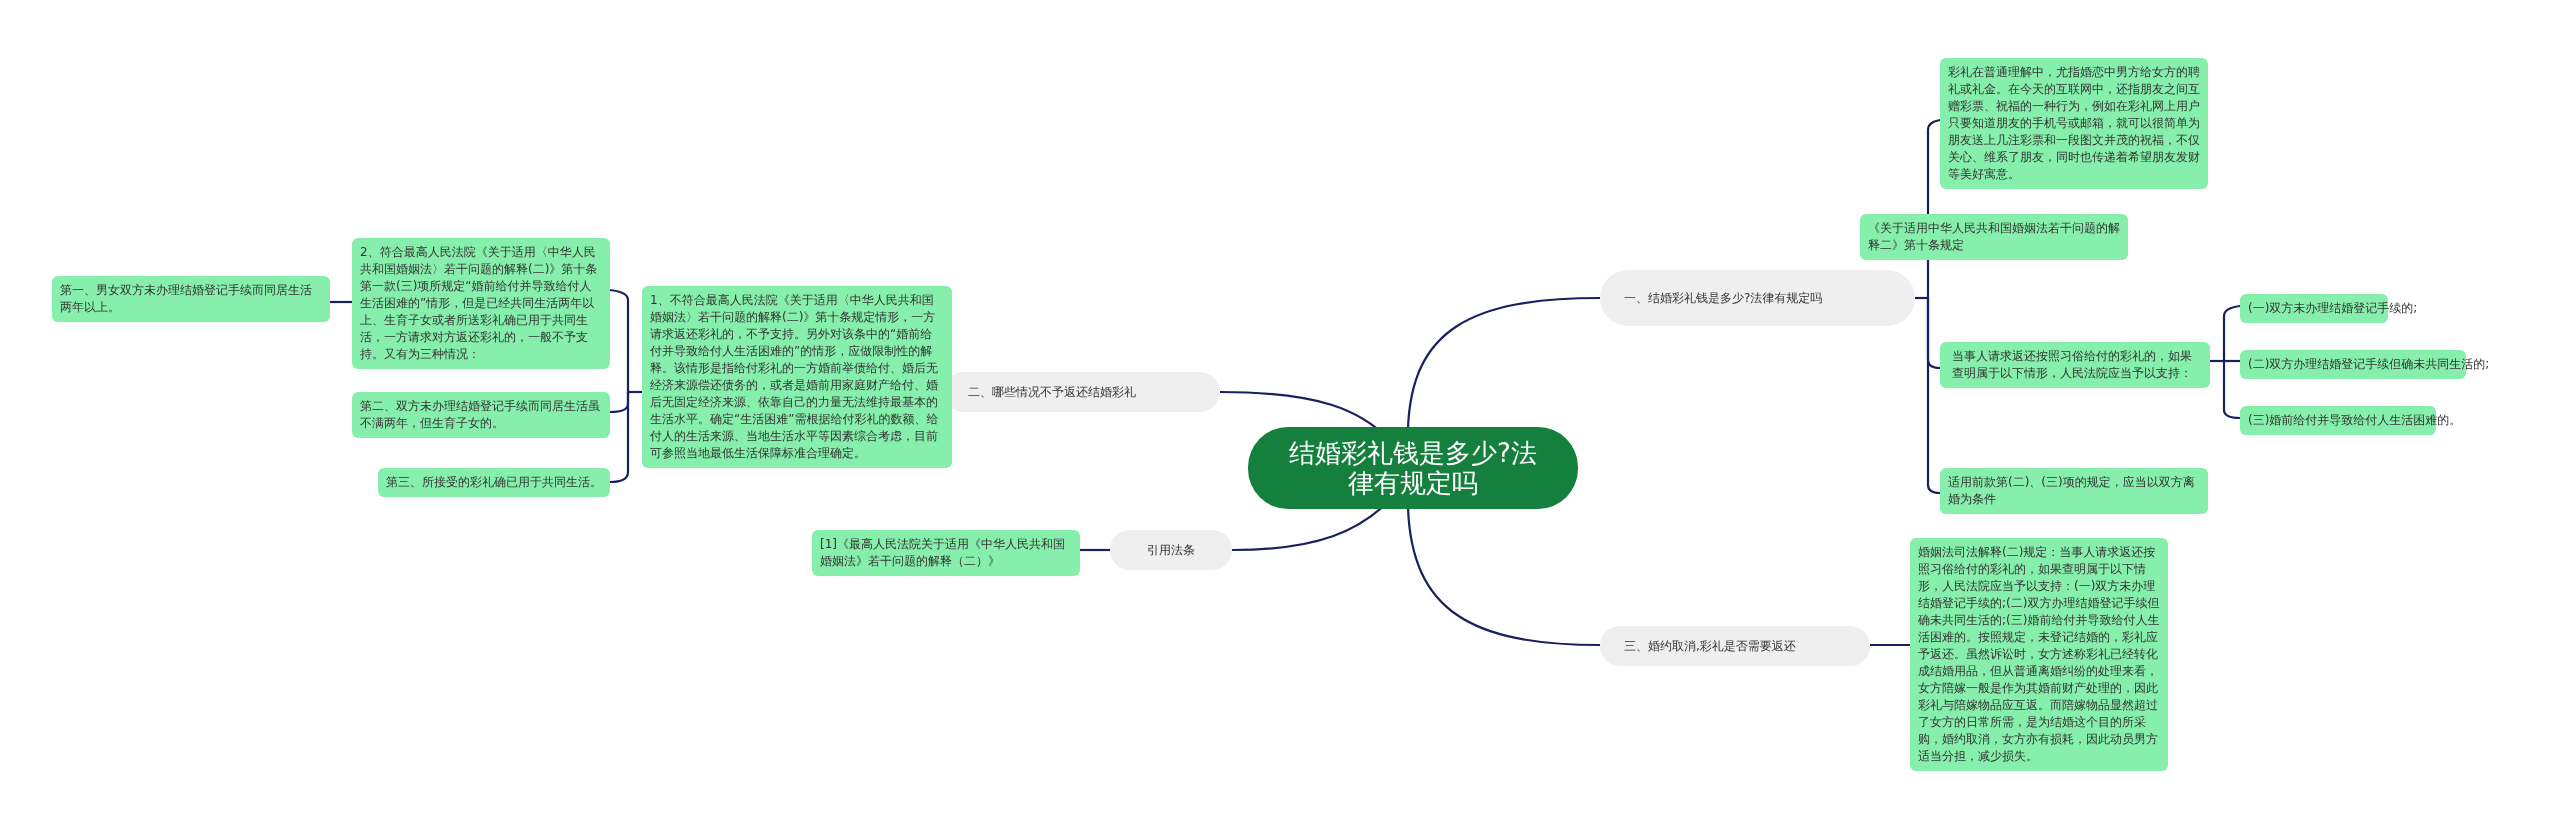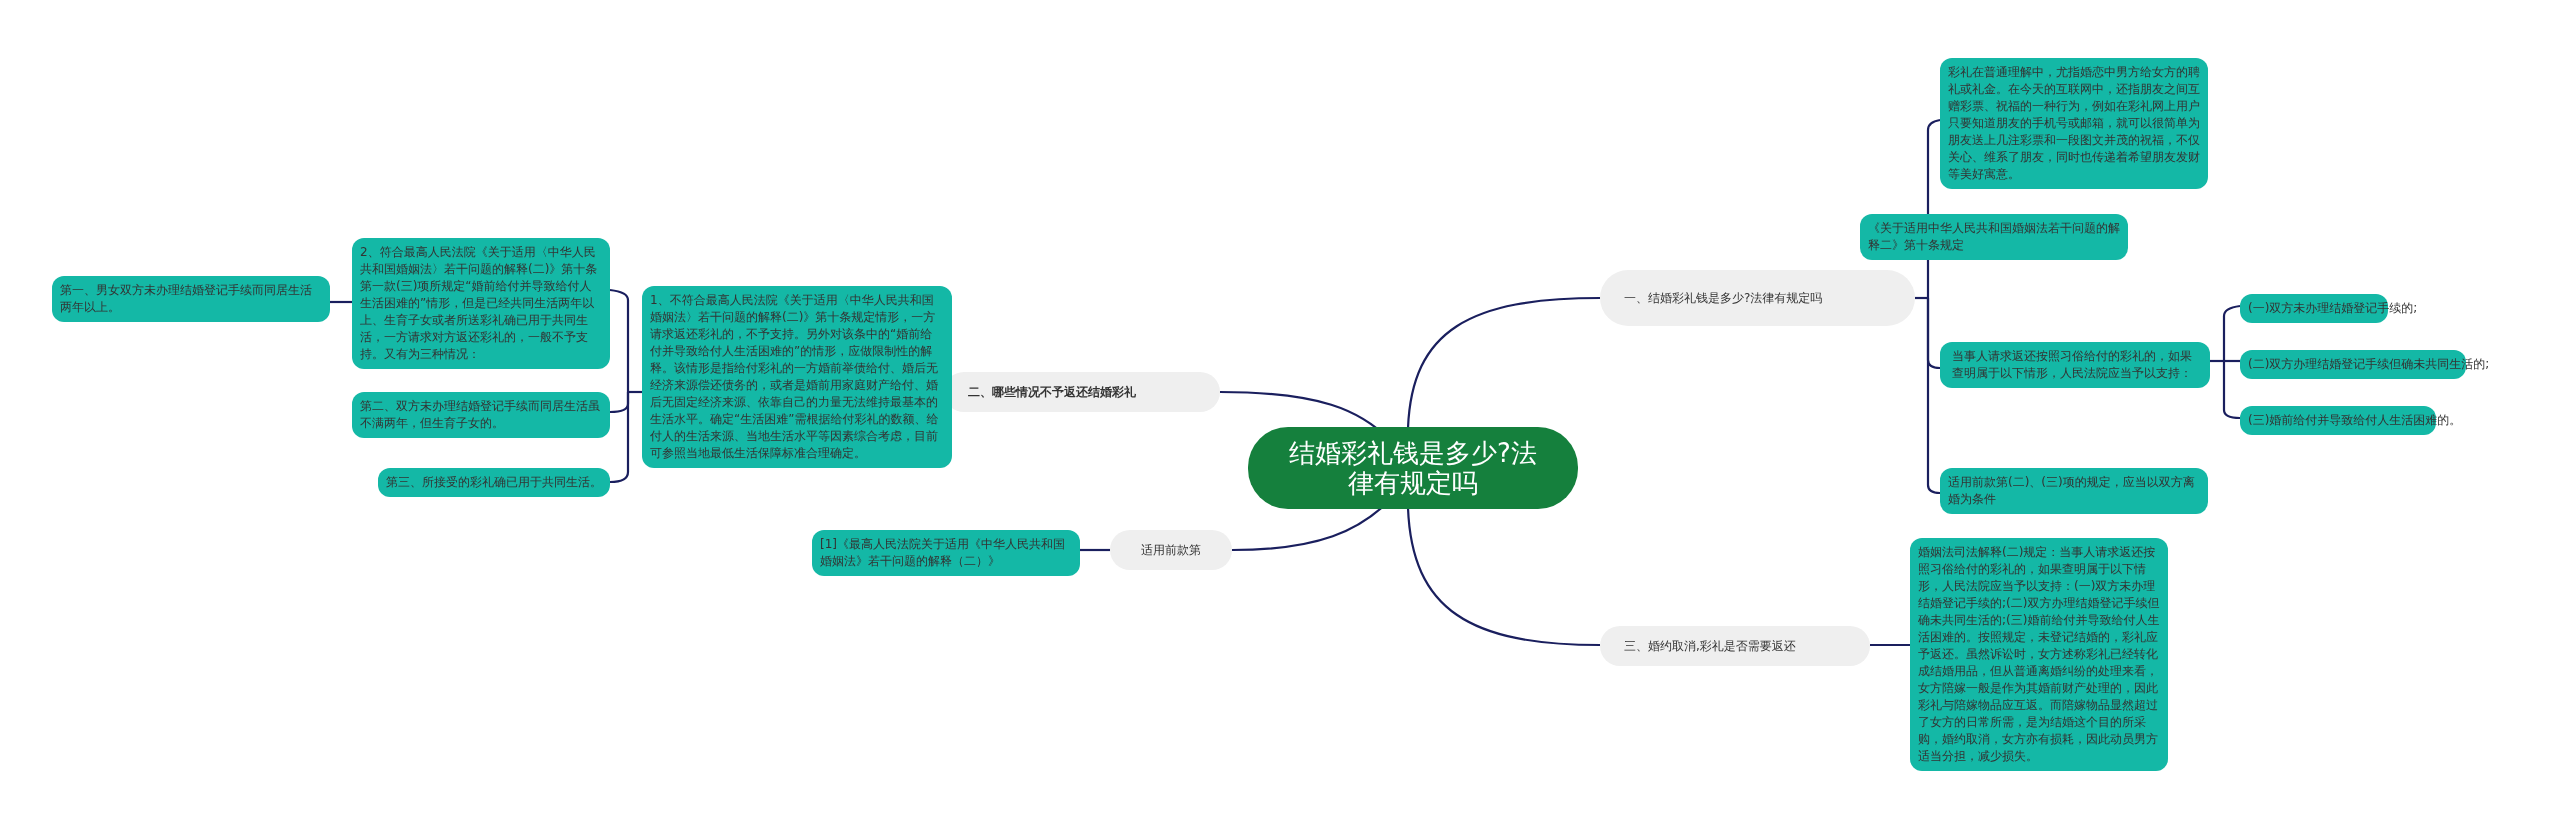--- a/index.html
+++ b/index.html
@@ -5,21 +5,21 @@
   html, body { margin: 0; padding: 0; background: #ffffff; }
   body { width: 2560px; height: 815px; position: relative; overflow: hidden;
          font-family: "DejaVu Sans", "Liberation Sans", sans-serif; }
   svg.links { position: absolute; left: 0; top: 0; width: 2560px; height: 815px; pointer-events: none; }
   svg.links path { fill: none; stroke: #1a1f5e; stroke-width: 2.2; }
   .node { position: absolute; box-sizing: border-box; color: #333333; }
   .root { background: #15803d; color: #ffffff; border-radius: 40px; font-size: 26px; line-height: 30px;
           text-align: center; padding: 16px 30px; display: flex; align-items: center; justify-content: center; }
   .branch { background: #efefef; border-radius: 28px; font-size: 12px; line-height: 22px;
             padding: 9px 24px; display: flex; align-items: center; }
-  .leaf { background: #14b8a6; border-radius: 12px; font-size: 12px; line-height: 17px;
+  .leaf { background: #86efac; border-radius: 6px; font-size: 12px; line-height: 17px;
           padding: 6px 8px; color: #333333; }
 </style>
 </head>
 <body>
 
 <svg class="links" viewBox="0 0 2560 815">
 
   <path d="M1408 428 C1412 330, 1470 298, 1600 298"></path>
 
   <path d="M1408 508 C1412 610, 1470 645, 1600 645"></path>
@@ -83,37 +83,37 @@
   <span>适用前款第(二)、(三)项的规定，应当以双方离婚为条件</span>
 </div>
 
 <div class="node branch" style="left:1600px; top:626px; width:270px; height:40px;">
   <span>三、婚约取消,彩礼是否需要返还</span>
 </div>
 <div class="node leaf" style="left:1910px; top:538px; width:258px;">
   <span>婚姻法司法解释(二)规定：当事人请求返还按照习俗给付的彩礼的，如果查明属于以下情形，人民法院应当予以支持：(一)双方未办理结婚登记手续的;(二)双方办理结婚登记手续但确未共同生活的;(三)婚前给付并导致给付人生活困难的。按照规定，未登记结婚的，彩礼应予返还。虽然诉讼时，女方述称彩礼已经转化成结婚用品，但从普通离婚纠纷的处理来看，女方陪嫁一般是作为其婚前财产处理的，因此彩礼与陪嫁物品应互返。而陪嫁物品显然超过了女方的日常所需，是为结婚这个目的所采购，婚约取消，女方亦有损耗，因此动员男方适当分担，减少损失。</span>
 </div>
 
-<div class="node branch" style="left:944px; top:372px; width:276px; height:40px;font-weight:bold;">
+<div class="node branch" style="left:944px; top:372px; width:276px; height:40px;">
   <span>二、哪些情况不予返还结婚彩礼</span>
 </div>
 <div class="node leaf" style="left:642px; top:286px; width:310px;">
   <span>1、不符合最高人民法院《关于适用〈中华人民共和国婚姻法〉若干问题的解释(二)》第十条规定情形，一方请求返还彩礼的，不予支持。另外对该条中的“婚前给付并导致给付人生活困难的”的情形，应做限制性的解释。该情形是指给付彩礼的一方婚前举债给付、婚后无经济来源偿还债务的，或者是婚前用家庭财产给付、婚后无固定经济来源、依靠自己的力量无法维持最基本的生活水平。确定“生活困难”需根据给付彩礼的数额、给付人的生活来源、当地生活水平等因素综合考虑，目前可参照当地最低生活保障标准合理确定。</span>
 </div>
 <div class="node leaf" style="left:352px; top:238px; width:258px;">
   <span>2、符合最高人民法院《关于适用〈中华人民共和国婚姻法〉若干问题的解释(二)》第十条第一款(三)项所规定“婚前给付并导致给付人生活困难的”情形，但是已经共同生活两年以上、生育子女或者所送彩礼确已用于共同生活，一方请求对方返还彩礼的，一般不予支持。又有为三种情况：</span>
 </div>
 <div class="node leaf" style="left:52px; top:276px; width:278px;">
   <span>第一、男女双方未办理结婚登记手续而同居生活两年以上。</span>
 </div>
 <div class="node leaf" style="left:352px; top:392px; width:258px;">
   <span>第二、双方未办理结婚登记手续而同居生活虽不满两年，但生育子女的。</span>
 </div>
 <div class="node leaf" style="left:378px; top:468px; width:232px; white-space:nowrap;">
   <span>第三、所接受的彩礼确已用于共同生活。</span>
 </div>
 
 <div class="node branch" style="left:1110px; top:530px; width:122px; height:40px; justify-content:center; padding:9px 16px;">
-  <span>适用前款第</span>
+  <span>引用法条</span>
 </div>
 <div class="node leaf" style="left:812px; top:530px; width:268px;">
   <span>[1]《最高人民法院关于适用《中华人民共和国婚姻法》若干问题的解释（二）》</span>
 </div>
 
 </body></html>

